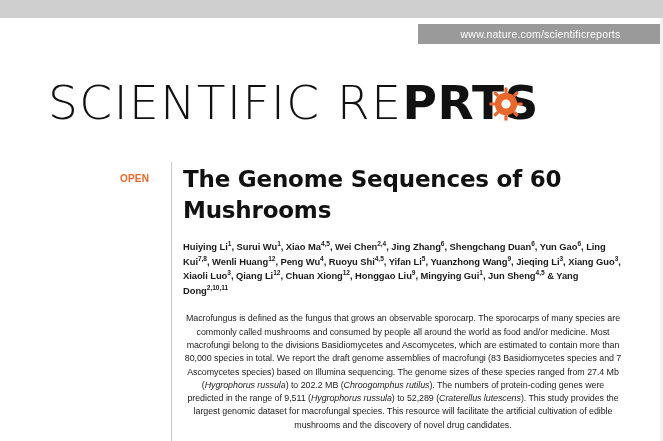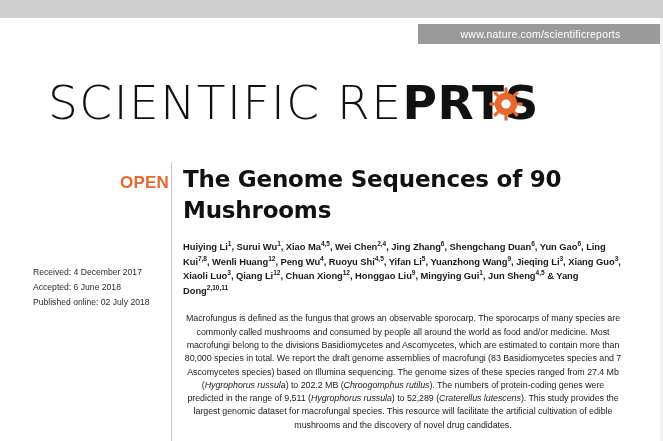--- a/index.html
+++ b/index.html
@@ -92,21 +92,21 @@
     line-height: 15px;
     font-family: "Liberation Sans", sans-serif;
   }
   .meta-col div { white-space: nowrap; }
 
   
   .open-label {
     position: absolute;
     left: 120px;
     top: 173px;
-    font-size: 17px;
+    font-size: 10px;
     font-weight: 700;
     color: #e8672a;
     letter-spacing: 0.2px;
   }
 
   
   .v-rule {
     position: absolute;
     left: 171px;
     top: 162px;
@@ -200,26 +200,21 @@
         </g>
         <circle cx="17" cy="17" r="4.6" fill="#ffffff"></circle>
       </svg>
     </div>
   </div>
 
   <div class="open-label">OPEN</div>
 
   <div class="v-rule"></div>
 
-  <div class="meta-col">
-    <div>Received: 4 December 2017</div>
-    <div>Accepted: 6 June 2018</div>
-    <div>Published online: 02 July 2018</div>
-  </div>
 
   <div class="article">
-    <h1 class="article-title">The Genome Sequences of 90 Mushrooms</h1>
+    <h1 class="article-title">The Genome Sequences of 60 Mushrooms</h1>
     <div class="authors">Huiying Li<sup>1</sup>, Surui Wu<sup>1</sup>, Xiao Ma<sup>4,5</sup>, Wei Chen<sup>2,4</sup>, Jing Zhang<sup>6</sup>, Shengchang Duan<sup>6</sup>, Yun Gao<sup>6</sup>, Ling Kui<sup>7,8</sup>, Wenli Huang<sup>12</sup>, Peng Wu<sup>4</sup>, Ruoyu Shi<sup>4,5</sup>, Yifan Li<sup>5</sup>, Yuanzhong Wang<sup>9</sup>, Jieqing Li<sup>3</sup>, Xiang Guo<sup>3</sup>, Xiaoli Luo<sup>3</sup>, Qiang Li<sup>12</sup>, Chuan Xiong<sup>12</sup>, Honggao Liu<sup>9</sup>, Mingying Gui<sup>1</sup>, Jun Sheng<sup>4,5</sup> &amp; Yang Dong<sup>2,10,11</sup></div>
     <div class="abstract">Macrofungus is defined as the fungus that grows an observable sporocarp. The sporocarps of many species are commonly called mushrooms and consumed by people all around the world as food and/or medicine. Most macrofungi belong to the divisions Basidiomycetes and Ascomycetes, which are estimated to contain more than 80,000 species in total. We report the draft genome assemblies of macrofungi (83 Basidiomycetes species and 7 Ascomycetes species) based on Illumina sequencing. The genome sizes of these species ranged from 27.4 Mb (<i>Hygrophorus russula</i>) to 202.2 MB (<i>Chroogomphus rutilus</i>). The numbers of protein-coding genes were predicted in the range of 9,511 (<i>Hygrophorus russula</i>) to 52,289 (<i>Craterellus lutescens</i>). This study provides the largest genomic dataset for macrofungal species. This resource will facilitate the artificial cultivation of edible mushrooms and the discovery of novel drug candidates.</div>
   </div>
 
   <div class="right-edge"></div>
 </div>
 
 </body></html>

